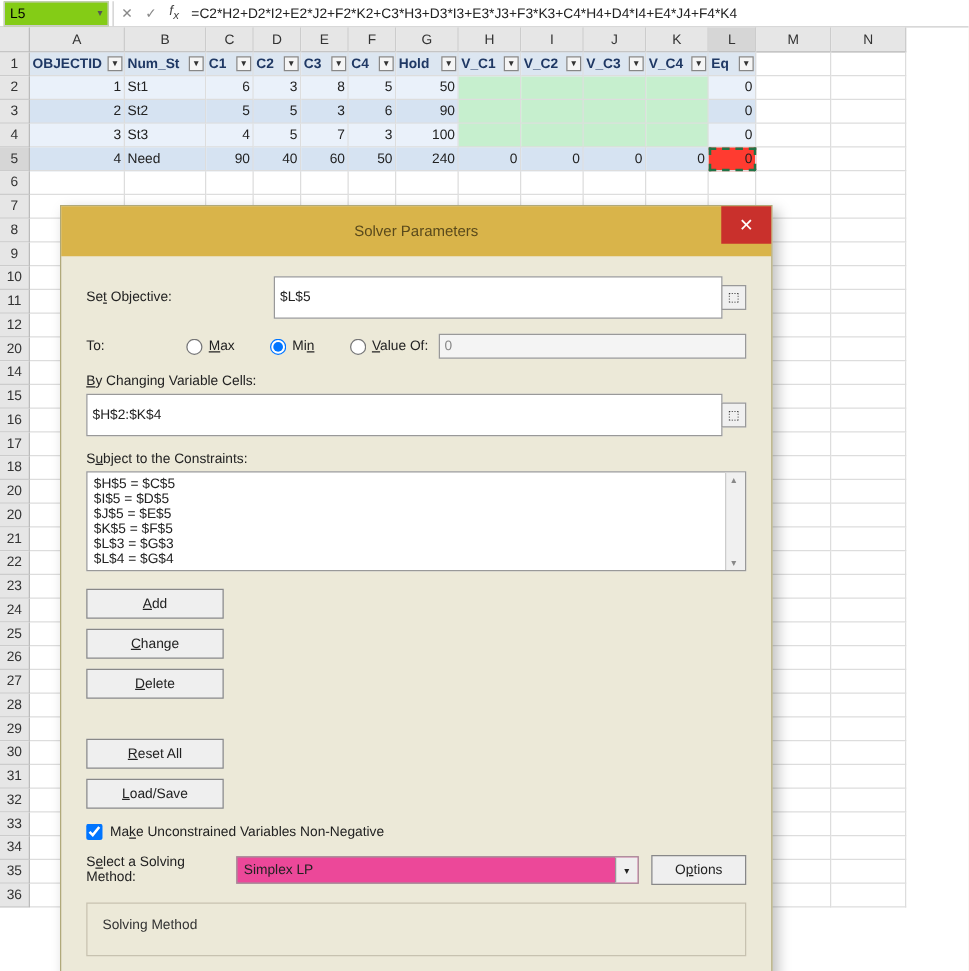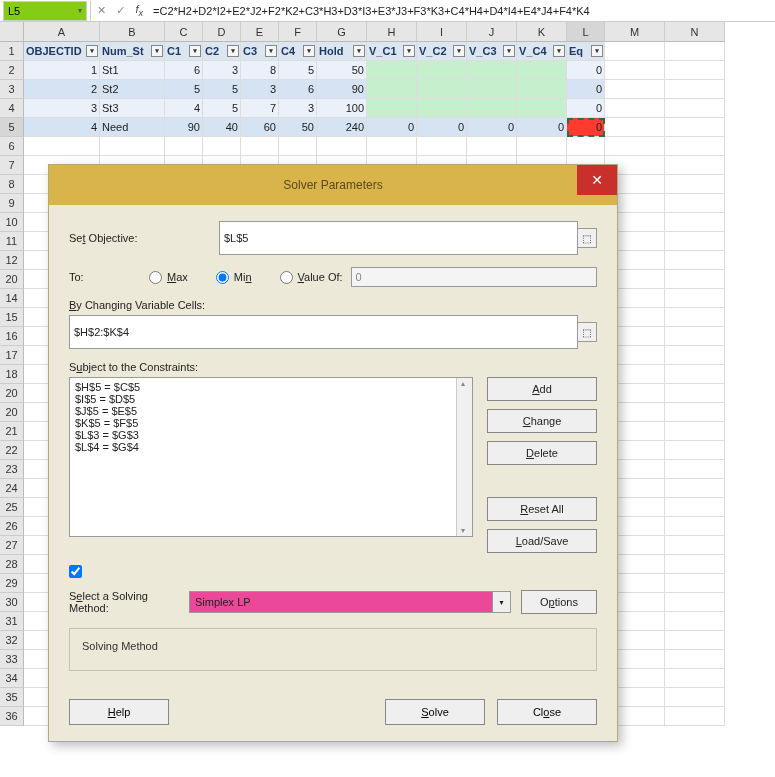--- a/index.html
+++ b/index.html
@@ -64,21 +64,21 @@
 .txtin { flex: 1; height: 16px; border: 1px solid #999; background: #fff; padding: 16px 4px; font-size: 11px; display: flex; align-items: center; }
 .picker { width: 20px; height: 20px; border: 1px solid #999; background: #f0f0f0; display: flex; align-items: center; justify-content: center; margin-left: -1px; font-size: 10px; }
 
 .radios { display: flex; align-items: center; gap: 28px; margin-left: 40px; }
 .radio { display: flex; align-items: center; gap: 5px; }
 .radio input { margin: 0; }
 .rlbl { }
 .valof-in { flex: 1; height: 20px; border: 1px solid #999; background: #f4f4f4; color: #888; padding: 0 4px; display: flex; align-items: center; margin-left: 8px; }
 
 .seclbl { margin-bottom: 4px; }
-.constraints-wrap { display: flex; gap: 14px; margin-bottom: 12px; }
+.constraints-wrap { display: flex; gap: 14px; margin-bottom: 12px; flex-direction: column; }
 .listbox { flex: 1; height: 160px; border: 1px solid #999; background: #fff; padding: 3px 5px; overflow: auto; font-size: 11px; position: relative; }
 .listbox .scrollhint { position: absolute; right: 0; top: 0; bottom: 0; width: 16px; background: #f0f0f0; border-left: 1px solid #ccc; }
 .listbox .scrollhint::before { content: "▴"; position: absolute; top: 1px; left: 4px; font-size: 8px; color: #888; }
 .listbox .scrollhint::after { content: "▾"; position: absolute; bottom: 1px; left: 4px; font-size: 8px; color: #888; }
 .btncol { width: 110px; display: flex; flex-direction: column; gap: 8px; }
 .btn { height: 24px; border: 1px solid #888; background: #efefef; display: flex; align-items: center; justify-content: center; font-size: 11px; cursor: default; }
 .btncol .spacer { height: 16px; }
 
 .chk-row { display: flex; align-items: center; gap: 6px; margin-bottom: 12px; }
 .chk-row input { margin: 0; }
@@ -848,20 +848,21 @@
         <div class="btn"><span class="ul">C</span>hange</div>
         <div class="btn"><span class="ul">D</span>elete</div>
         <div class="spacer"></div>
         <div class="btn"><span class="ul">R</span>eset All</div>
         <div class="btn"><span class="ul">L</span>oad/Save</div>
       </div>
     </div>
 
     <label class="chk-row">
       <input type="checkbox" checked="" style="">
+      <span>Ma<span class="ul">k</span>e Unconstrained Variables Non-Negative</span>
     </label>
 
     <div class="method-row">
       <span class="method-lbl">S<span class="ul">e</span>lect a Solving Method:</span>
       <div class="select">
         <span>Simplex LP</span>
         <span class="dd">▾</span>
       </div>
       <div class="btn" style="width:76px">O<span class="ul">p</span>tions</div>
     </div>

